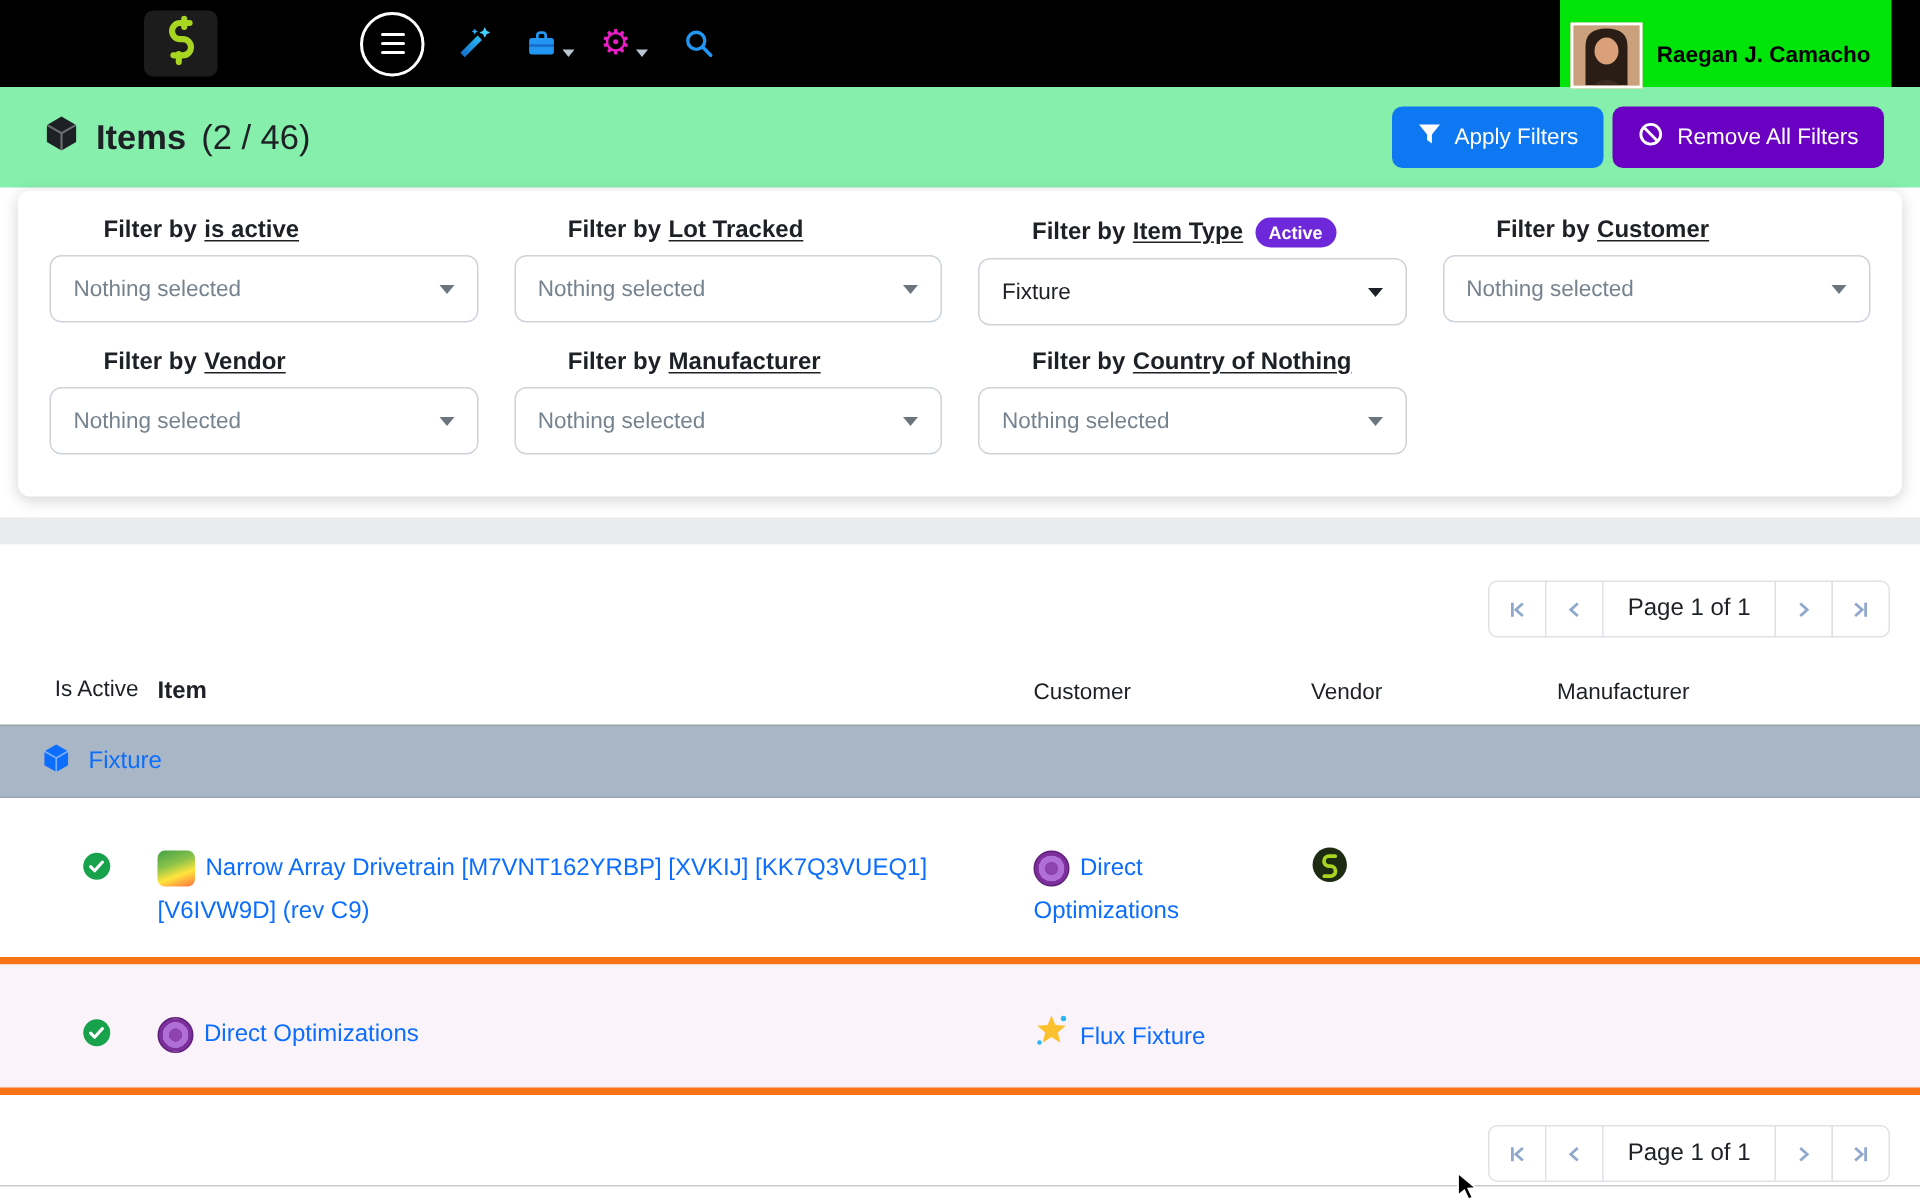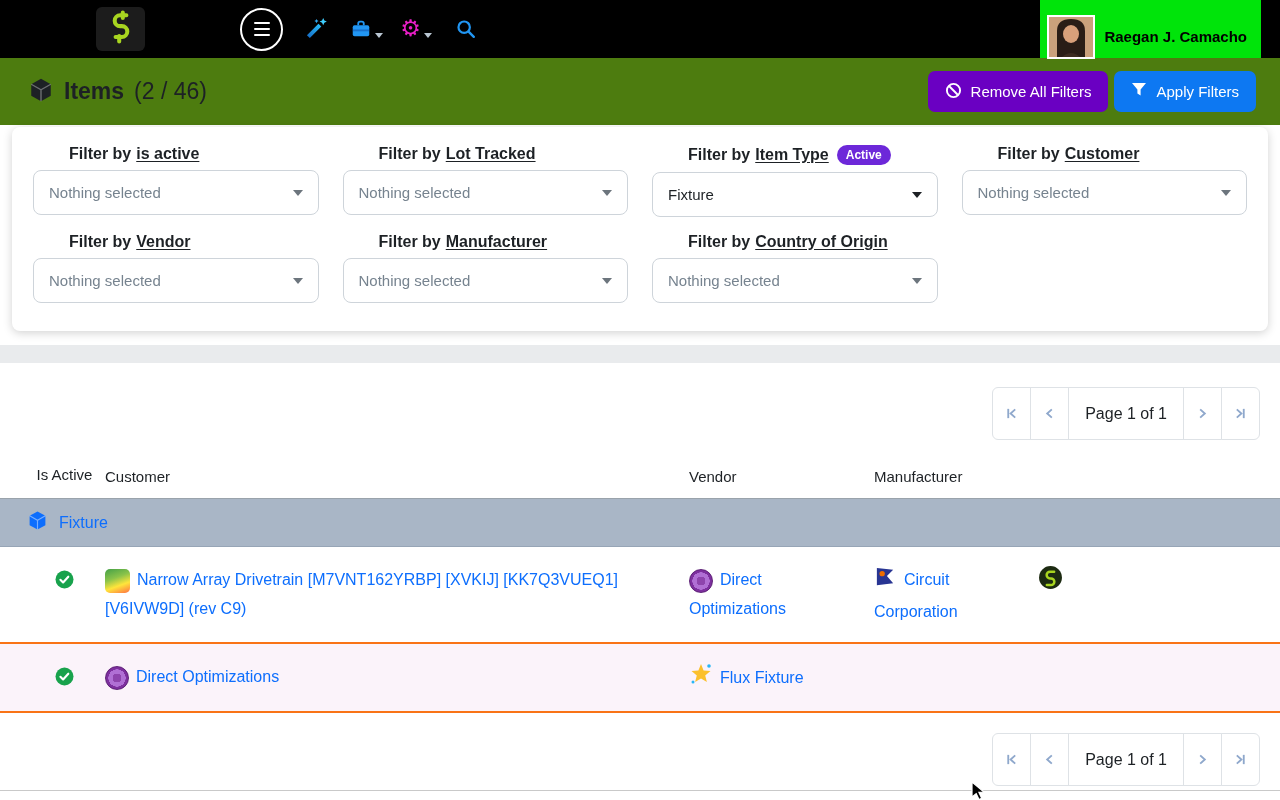--- a/index.html
+++ b/index.html
@@ -22,21 +22,21 @@
   .caret-sm { width:0; height:0; border-left:4px solid transparent; border-right:4px solid transparent;
     border-top:5px solid #b9c6d2; margin-left:3px; margin-bottom:2px; }
   .gear-glyph { font-size:23px; color:#e81ec6; line-height:1; }
   .user-chip { margin-left:auto; margin-right:19px; height:58px; background:#00e40a;
     display:flex; align-items:center; padding:15px 14px 0 7px; gap:9px; cursor:pointer; }
   .avatar { width:48px; height:44px; border:2px solid #fff; overflow:hidden; background:#c98c5f; flex:0 0 auto; }
   .user-name { font-weight:700; font-size:15px; color:#000; white-space:nowrap; }
 
   
   .header-band { height:67px; display:flex; align-items:center; padding:0 24px 0 28px;
-    background:#4d7c0f; }
+    background:#86efac; }
   .page-title { display:flex; align-items:center; gap:10px; }
   .page-title .t { font-size:23px; font-weight:700; color:#1d2125; }
   .page-title .c { font-size:23px; font-weight:400; color:#1d2125; }
   .header-actions { margin-left:auto; display:flex; gap:6px; }
   .btn { display:flex; align-items:center; gap:9px; height:41px; border:none; border-radius:7px;
     padding:0 17px; font-size:15px; color:#fff; cursor:pointer; font-family:inherit; }
   .btn-purple { background:#6a00c2; }
   .btn-blue { background:#0d78f2; }
 
   
@@ -55,36 +55,36 @@
   .sel-caret { width:0; height:0; border-left:5px solid transparent; border-right:5px solid transparent;
     border-top:6px solid #6c757d; }
   .sel-caret.darkc { border-top-color:#1d2125; }
 
   .gap-band { height:18px; background:#e9ebed; margin-top:14px; }
 
   
   .table-section { background:#fff; padding-bottom:10px; }
   .pagi-row { display:flex; justify-content:flex-end; padding:24px 20px 0 0; }
   .pagi { display:flex; }
-  .pagi .pbtn { height:53px; min-width:39px; border:1px solid #dee2e6; background:#fff;
+  .pagi .pbtn { height:38px; min-width:39px; border:1px solid #dee2e6; background:#fff;
     display:flex; align-items:center; justify-content:center; margin-left:-1px; cursor:pointer; }
   .pagi .pbtn:first-child { border-radius:6px 0 0 6px; margin-left:0; }
   .pagi .pbtn:last-child { border-radius:0 6px 6px 0; }
   .pagi .plabel { padding:0 16px; font-size:16px; color:#1d2125; cursor:default; }
   .pagi svg { display:block; }
 
   .tgrid { display:grid; grid-template-columns:81px 584px 185px 164px 1fr; padding:0 24px; align-items:start; }
   .thead { align-items:end; padding-bottom:13px; margin-top:24px; border-bottom:1px solid #9aa3ab; }
   .th { font-size:15px; color:#1d2125; }
   .th-center { text-align:center; line-height:1.4; }
   .th-bold { font-weight:700; font-size:16px; }
   .group-row { height:48px; background:#a9b6c6; display:flex; align-items:center; gap:11px;
     padding:0 0 0 27px; border-bottom:1px solid #97a5b6; }
   .group-row .glabel { color:#0d6efd; font-size:16px; }
-  .trow { border-bottom:2px solid #f97316; padding-top:18px; padding-bottom:16px; font-size:16px; line-height:29px; }
+  .trow { border-bottom:5px solid #f97316; padding-top:32px; padding-bottom:16px; font-size:16px; line-height:29px; }
   .trow.alt { background:#fbf3fa; }
   .cell-check { display:flex; justify-content:center; padding-top:4px; }
   .cell { padding-right:16px; }
   .link { color:#0d6efd; text-decoration:none; cursor:pointer; }
   .ic-inline { display:inline-block; vertical-align:middle; margin-right:7px; }
   .thumb1 { width:25px; height:24px; border-radius:5px;
     background:linear-gradient(160deg,#43a047 0%,#8bc34a 38%,#ffe53b 66%,#ff7043 100%); }
   .donut { width:24px; height:24px; border-radius:50%;
     background:radial-gradient(circle, #8e44ad 0 28%, #b06fd4 29% 55%, #7d2f9e 56% 100%);
     border:1px solid #5e2177; }
@@ -164,37 +164,37 @@
     <span>
       <svg width="26" height="26" viewBox="0 0 24 24">
         <path d="M12 1.6 L21 6.7 V17.3 L12 22.4 L3 17.3 V6.7 Z" fill="#1d2125"></path>
         <path d="M3 6.7 L12 11.8 L21 6.7 M12 11.8 V22.4" stroke="#ffffff" stroke-opacity="0.35" stroke-width="1.3" fill="none"></path>
       </svg>
     </span>
     <span class="t">Items</span>
     <span class="c">(2 / 46)</span>
   </div>
   <div class="header-actions">
+    <button class="btn btn-blue">
+      <span>
+        <svg width="16" height="16" viewBox="0 0 16 16">
+          <path d="M1 1 h14 L9.6 7.6 V13.6 L6.4 11.4 V7.6 Z" fill="#fff"></path>
+        </svg>
+      </span>
+      <span>Apply Filters</span>
+    </button>
     <button class="btn btn-purple">
       <span>
         <svg width="17" height="17" viewBox="0 0 16 16">
           <circle cx="8" cy="8" r="6.2" stroke="#fff" stroke-width="1.8" fill="none"></circle>
           <line x1="3.8" y1="3.8" x2="12.2" y2="12.2" stroke="#fff" stroke-width="1.8"></line>
         </svg>
       </span>
       <span>Remove All Filters</span>
     </button>
-    <button class="btn btn-blue">
-      <span>
-        <svg width="16" height="16" viewBox="0 0 16 16">
-          <path d="M1 1 h14 L9.6 7.6 V13.6 L6.4 11.4 V7.6 Z" fill="#fff"></path>
-        </svg>
-      </span>
-      <span>Apply Filters</span>
-    </button>
   </div>
 </div>
 
 <div class="filter-card">
   <div class="filter-grid">
 
     <div>
       <div class="flabel">
         <span>Filter by</span>
         <span class="fname">is active</span>
@@ -257,21 +257,21 @@
       </div>
       <div class="fselect">
         <span class="muted">Nothing selected</span>
         <span class="sel-caret"></span>
       </div>
     </div>
 
     <div>
       <div class="flabel">
         <span>Filter by</span>
-        <span class="fname">Country of Origin</span>
+        <span class="fname">Country of Nothing</span>
       </div>
       <div class="fselect">
         <span class="muted">Nothing selected</span>
         <span class="sel-caret"></span>
       </div>
     </div>
 
   </div>
 </div>
 
@@ -302,20 +302,21 @@
         <svg width="13" height="13" viewBox="0 0 14 14">
             <path d="M10.5 2 v10" stroke="#8fa8cc" stroke-width="2"></path>
             <path d="M3 2.5 L8 7 L3 11.5" stroke="#8fa8cc" stroke-width="2" fill="none"></path>
           </svg>
       </button>
     </div>
   </div>
 
   <div class="tgrid thead">
     <div class="th th-center">Is Active</div>
+    <div class="th th-bold">Item</div>
     <div class="th">Customer</div>
     <div class="th">Vendor</div>
     <div class="th">Manufacturer</div>
   </div>
 
   <div class="group-row">
     <span>
       <svg width="21" height="21" viewBox="0 0 24 24">
         <path d="M12 1.6 L21 6.7 V17.3 L12 22.4 L3 17.3 V6.7 Z" fill="#0d6efd"></path>
         <path d="M3 6.7 L12 11.8 L21 6.7 M12 11.8 V22.4" stroke="#ffffff" stroke-opacity="0.45" stroke-width="1.3" fill="none"></path>
@@ -334,28 +335,20 @@
       </span>
     </div>
     <div class="cell">
       <span class="ic-inline thumb1"></span><a class="link">Narrow Array Drivetrain [M7VNT162YRBP] [XVKIJ] [KK7Q3VUEQ1] [V6IVW9D] (rev C9)</a>
     </div>
     <div class="cell">
       <span class="ic-inline donut"></span><a class="link">Direct Optimizations</a>
     </div>
     <div class="cell">
       <span class="ic-inline">
-        <svg width="23" height="23" viewBox="0 0 24 24">
-          <path d="M3 3 L20 5 L13.5 11.5 L20 19 L3 21 Z" fill="#283593"></path>
-          <circle cx="8.5" cy="9" r="2.8" fill="#ef6c00"></circle>
-        </svg>
-      </span><a class="link">Circuit Corporation</a>
-    </div>
-    <div class="cell">
-      <span class="ic-inline">
         <svg width="25" height="25" viewBox="0 0 24 24">
           <circle cx="12" cy="12" r="11" fill="#1d2b12"></circle>
           <path d="M15.5 6.5 h-4 a3.2 3.2 0 0 0 0 6.4 h1 a3.2 3.2 0 0 1 0 6.4 h-4" stroke="#a8d520" stroke-width="2.4" fill="none" stroke-linecap="round"></path>
         </svg>
       </span>
     </div>
   </div>
 
   <div class="tgrid trow alt">
     <div class="cell-check">

